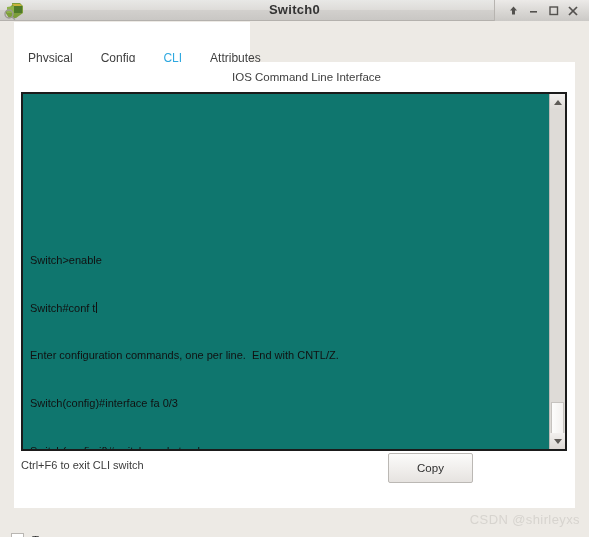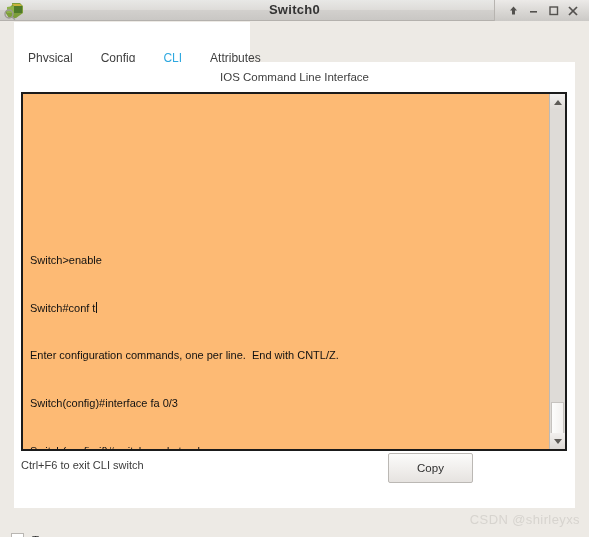--- a/index.html
+++ b/index.html
@@ -102,42 +102,42 @@
 
   
   .panel {
     position: absolute;
     left: 14px; top: 62px;
     width: 561px; height: 446px;
     background: #ffffff;
   }
   .panel-heading {
     position: absolute;
-    left: 0; top: 9px;
+    left: 12px; top: 9px;
     width: 561px;
     text-align: center;
     font-size: 11.5px;
     color: #404040;
   }
 
   
   .terminal-wrap {
     position: absolute;
     left: 7px; top: 30px;
     width: 546px; height: 359px;
     border: 2px solid #1b1b1b;
     background: #ffffff;
     box-sizing: border-box;
     display: flex;
   }
   .terminal {
     flex: 1 1 auto;
     position: relative;
     overflow: hidden;
-    background: #fdba74;
+    background: #0f766e;
   }
   .term-lines {
     position: absolute;
     left: 7px;
     top: 127px;
     right: 2px;
     font-size: 11px;
     color: #111111;
     line-height: 15.9px;
     white-space: pre;

